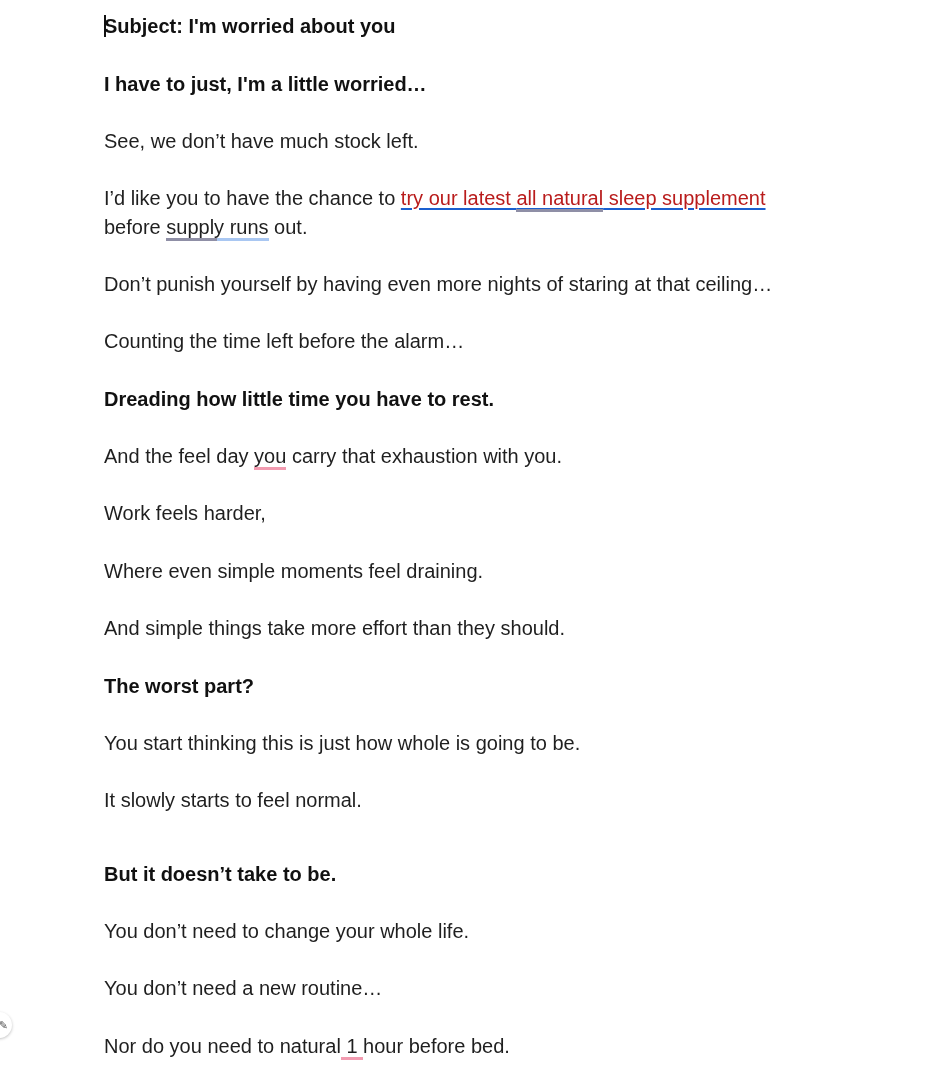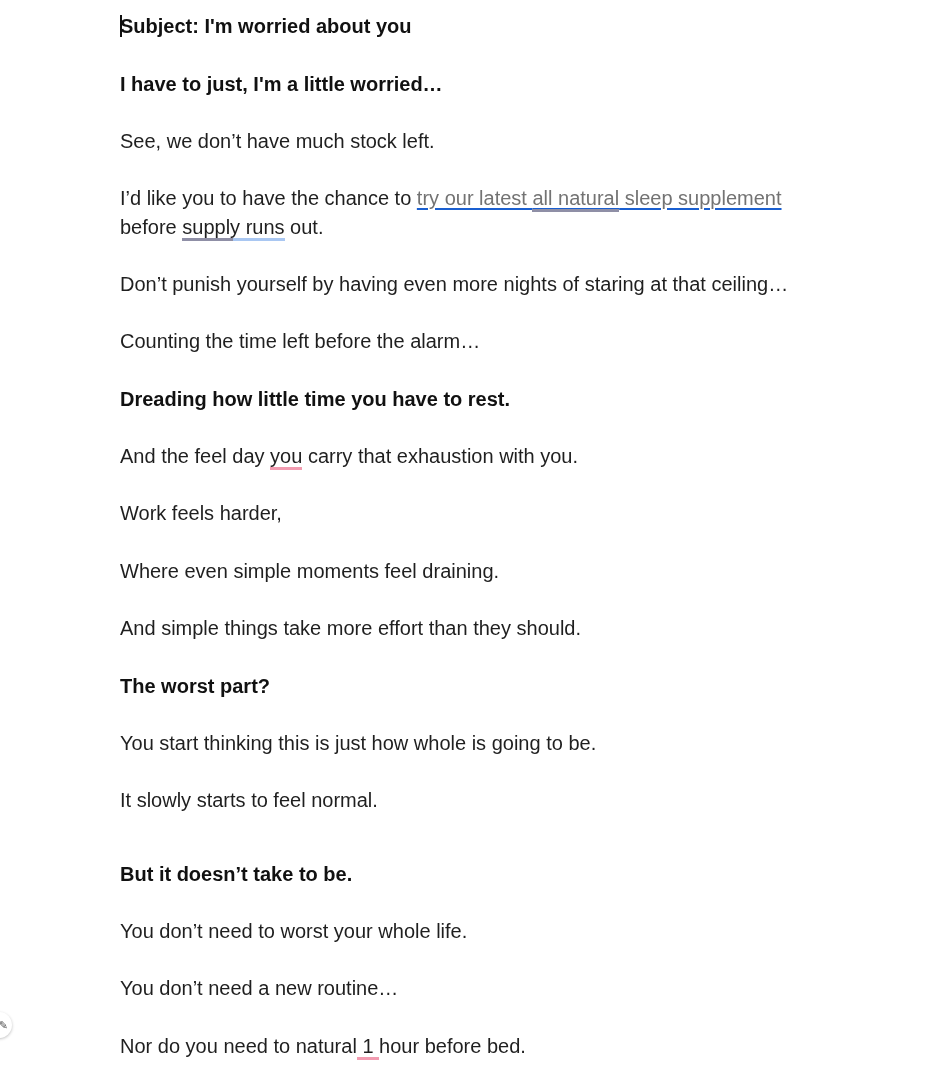--- a/index.html
+++ b/index.html
@@ -3,23 +3,23 @@
 <meta charset="utf-8">
 <style>
   html, body { margin: 0; padding: 0; background: #ffffff; }
   body {
     width: 939px; height: 1066px; overflow: hidden; position: relative;
     font-family: "Liberation Sans", sans-serif;
     color: #1f1f1f;
     font-size: 20px;
   }
   .doc { position: absolute; left: 76px; top: 0; width: 820px; }
-  .p { position: absolute; left: 16px; white-space: nowrap; line-height: 29px; padding-left: 28px; }
+  .p { position: absolute; left: 0; white-space: nowrap; line-height: 29px; padding-left: 28px; }
   .b { font-weight: bold; color: #111; }
-  .link { color: #737373; text-decoration: underline; text-decoration-color: #1a5fd0; text-underline-offset: 3px; }
+  .link { color: #b91c1c; text-decoration: underline; text-decoration-color: #1a5fd0; text-underline-offset: 3px; }
   .sq { position: relative; }
   .sq::after { content: ""; position: absolute; left: 0; right: 0; bottom: -3px; height: 3px; }
   .gram::after { background: #8f8fa6; }
   .gram2::after { background: linear-gradient(90deg, #8f8fa6 0 50%, #a9c7f2 50% 100%); }
   .spell::after { background: #f29bb0; }
   .cursor { display: inline-block; width: 1.5px; height: 22px; background: #111; vertical-align: -4px; margin-right: -1.5px; }
   .side-btn {
     position: absolute; left: -14px; top: 1012px; width: 26px; height: 26px;
     border-radius: 50%; background: #fff; box-shadow: 0 1px 3px rgba(0,0,0,0.25);
     font-size: 11px; color: #555; display: flex; align-items: center; justify-content: flex-end; padding-right: 4px; box-sizing: border-box;
@@ -44,21 +44,21 @@
   <div class="p" style="top:442px">
     <span>And the feel day </span><span class="sq spell">you</span><span> carry that exhaustion with you.</span>
   </div>
   <div class="p" style="top:499px">Work feels harder,</div>
   <div class="p" style="top:557px">Where even simple moments feel draining.</div>
   <div class="p" style="top:614px">And simple things take more effort than they should.</div>
   <div class="p b" style="top:672px">The worst part?</div>
   <div class="p" style="top:729px">You start thinking this is just how whole is going to be.</div>
   <div class="p" style="top:786px">It slowly starts to feel normal.</div>
   <div class="p b" style="top:860px">But it doesn’t take to be.</div>
-  <div class="p" style="top:917px">You don’t need to worst your whole life.</div>
+  <div class="p" style="top:917px">You don’t need to change your whole life.</div>
   <div class="p" style="top:974px">You don’t need a new routine…</div>
   <div class="p" style="top:1032px">
     <span>Nor do you need to natural</span><span class="sq spell" style="white-space:pre"> 1 </span><span>hour before bed.</span>
   </div>
 </div>
 
 <div class="side-btn">
     <span>✎</span>
   </div>
 

